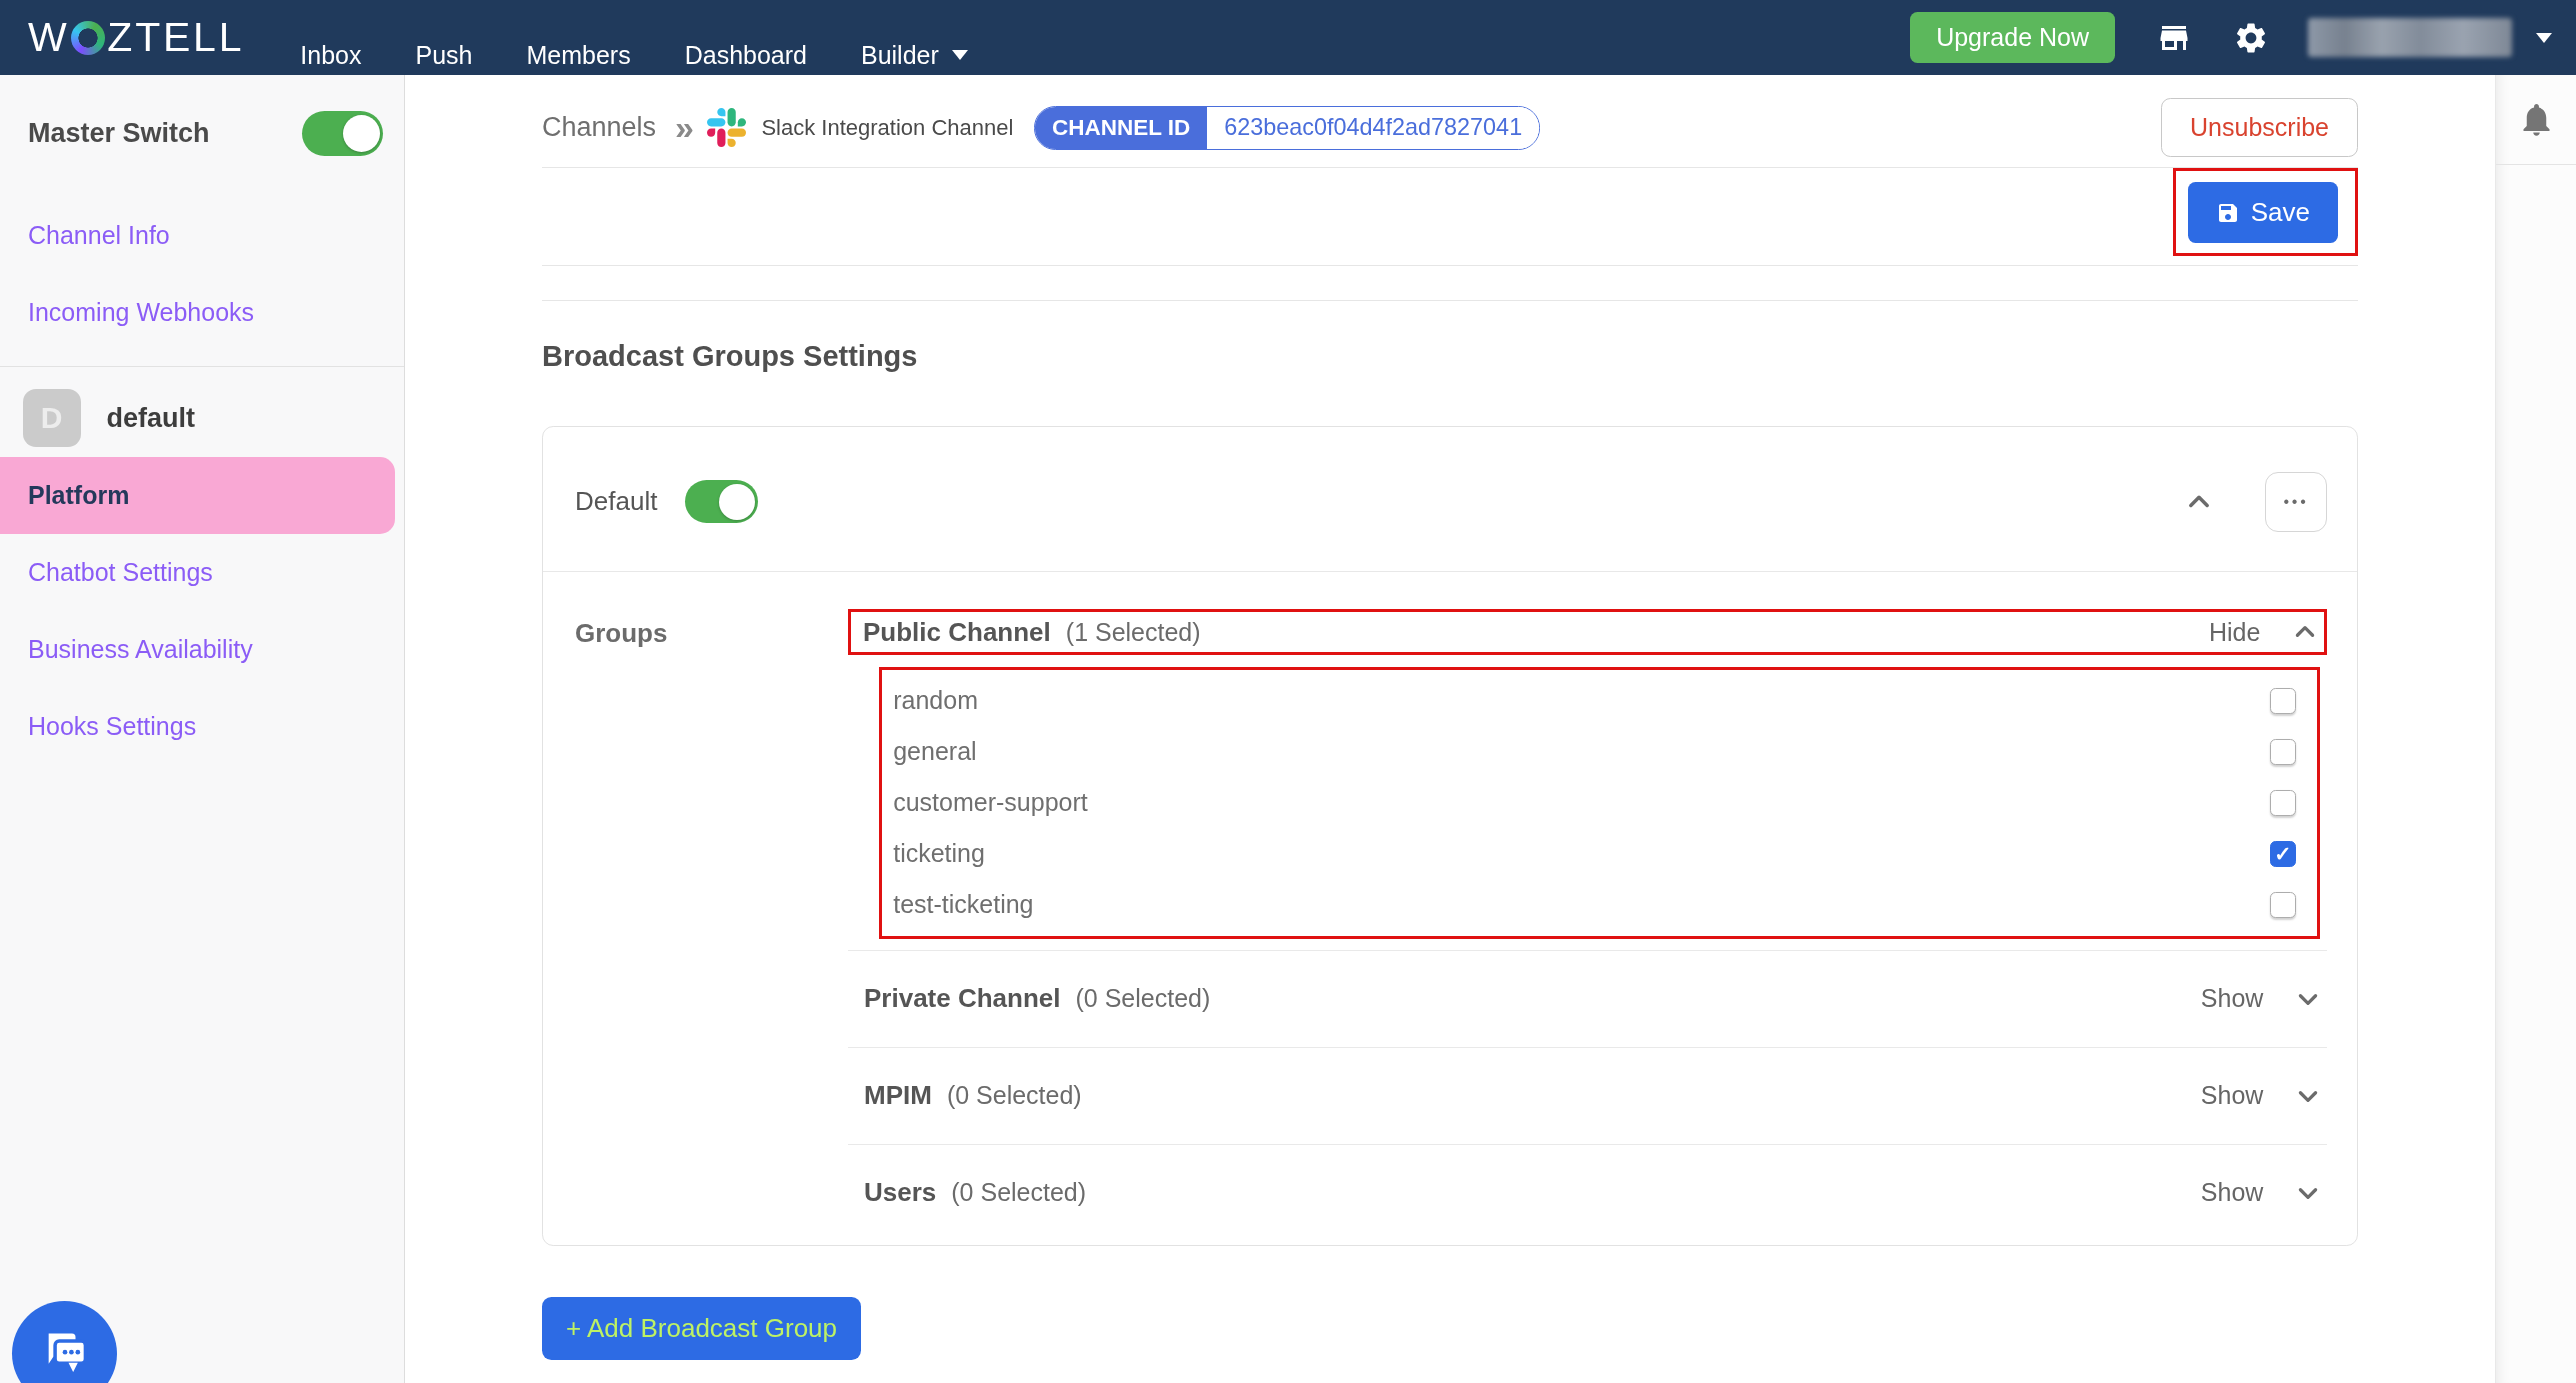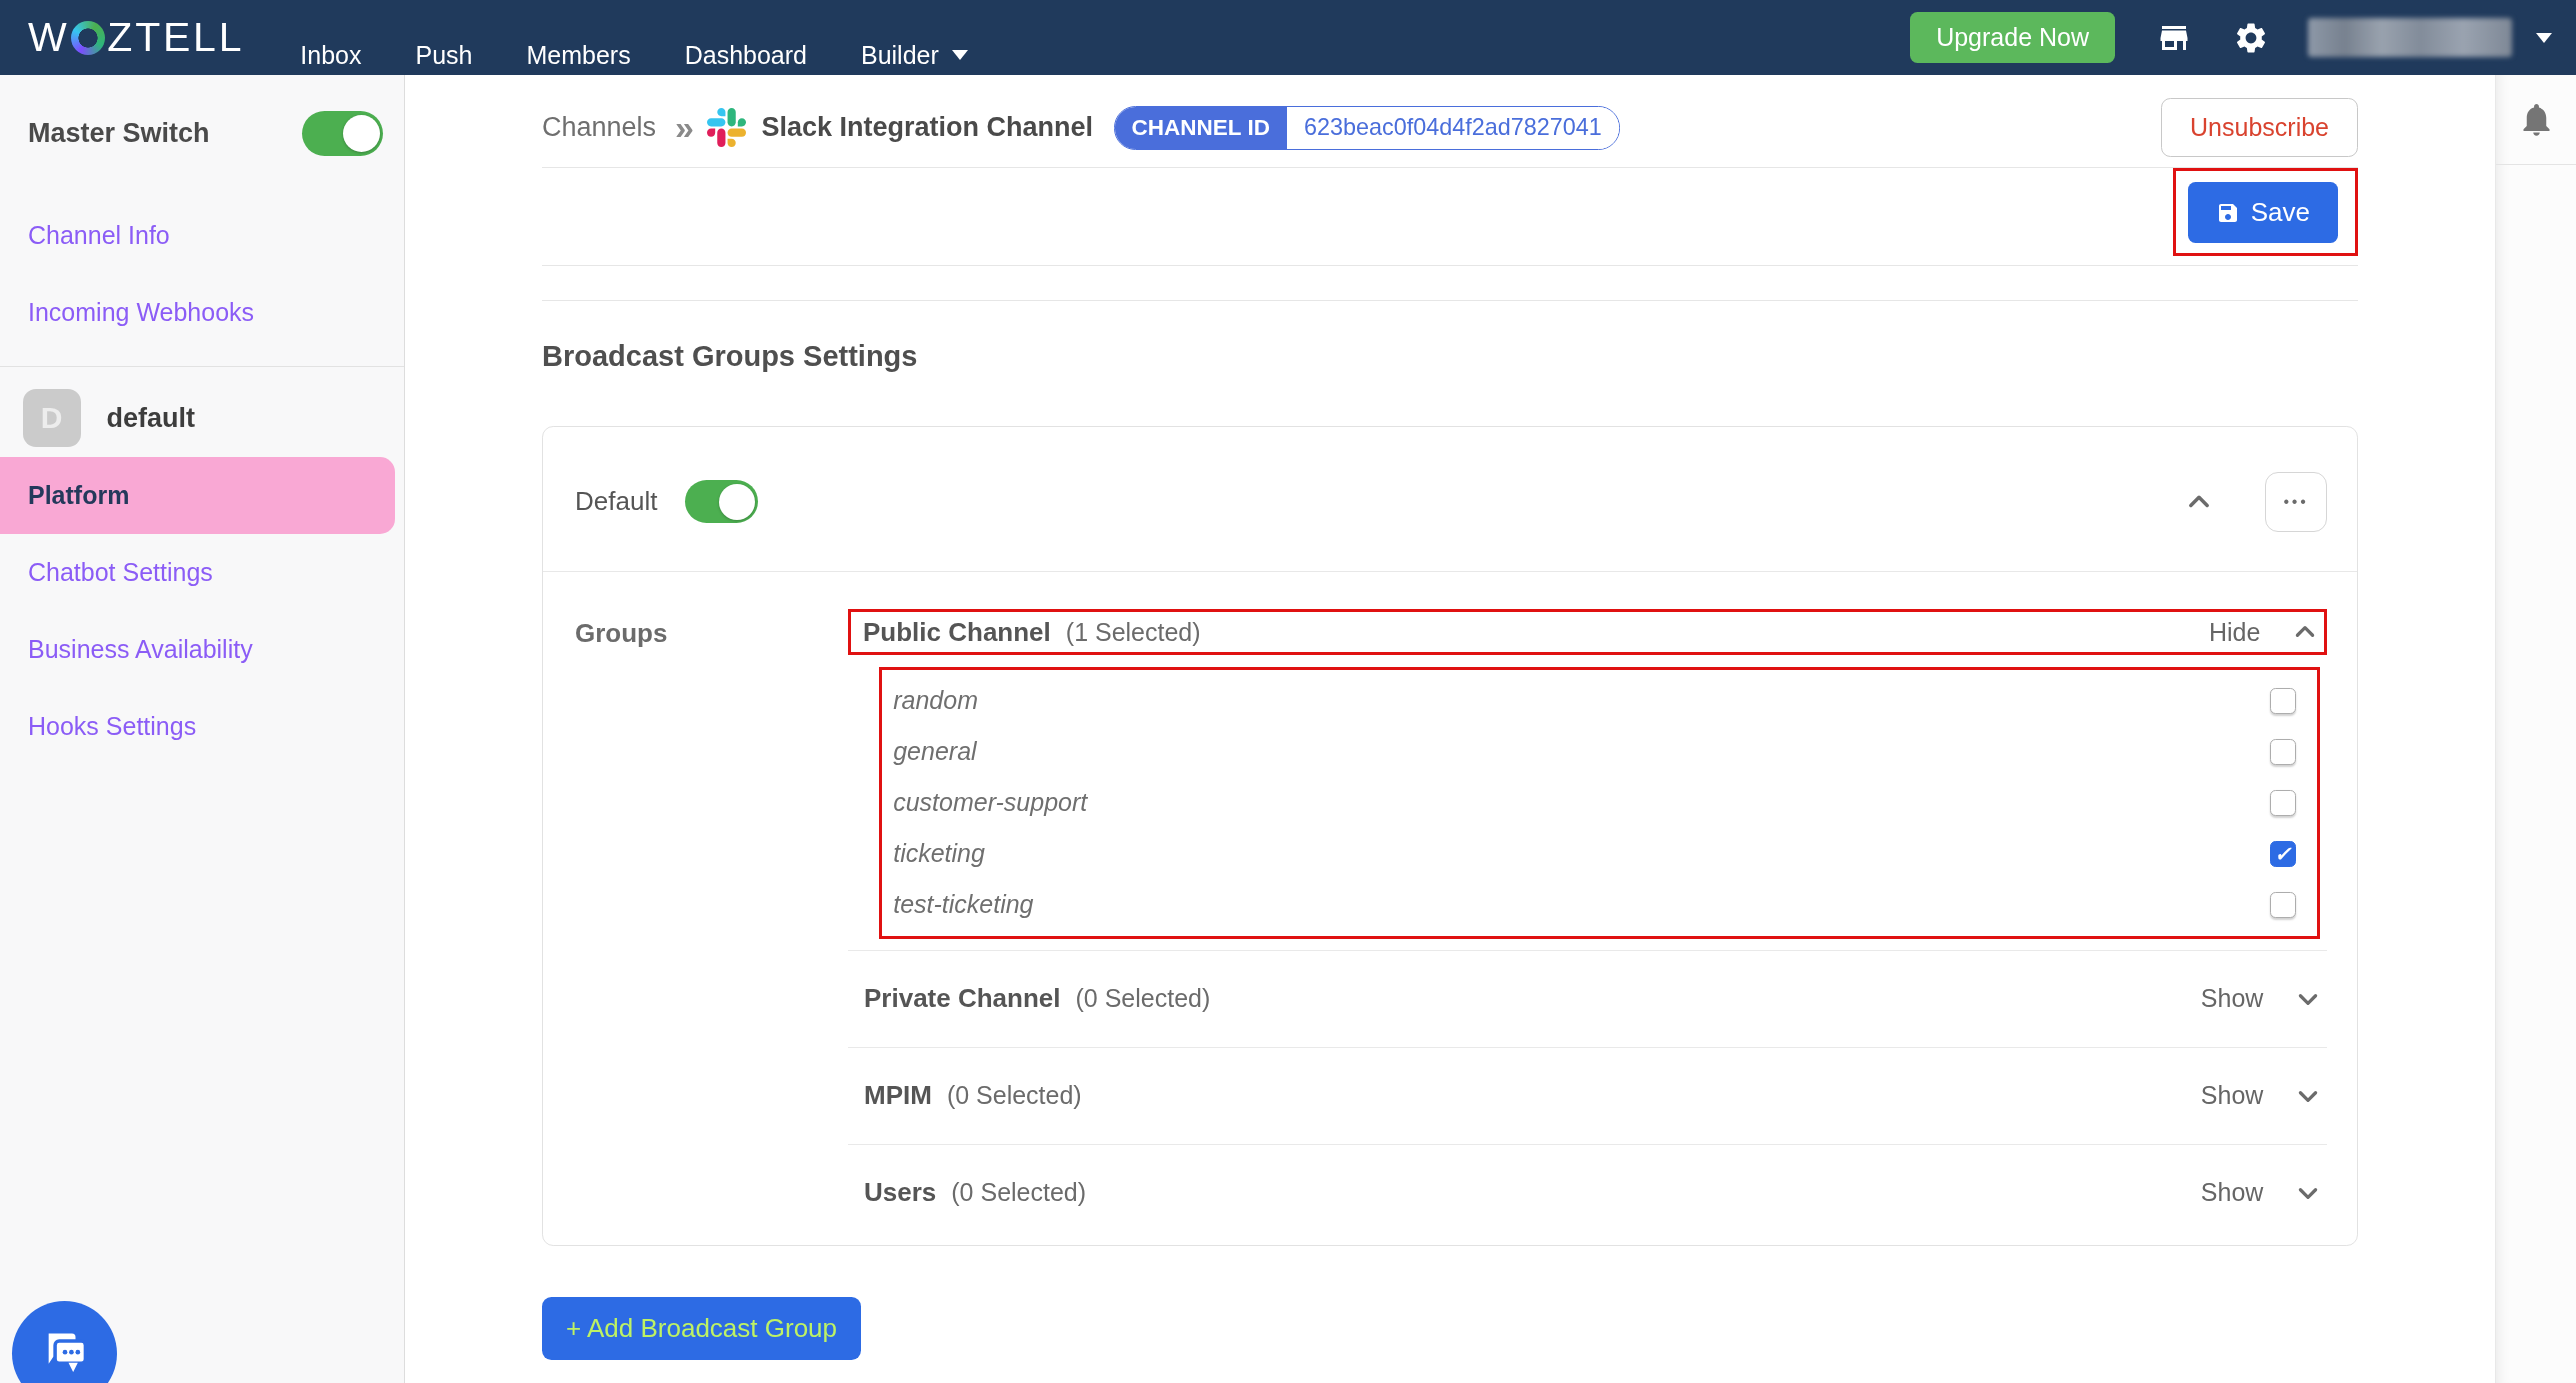--- a/index.html
+++ b/index.html
@@ -48,21 +48,21 @@
   .side-item.active { background:#f9a8d4; border-radius:0 15px 15px 0; margin-right:9.4px; color:#24395B; font-weight:700; }
 
   
   .content { flex:1; background:#fff; padding:0 117px; min-width:0; }
   .page-head { display:flex; align-items:center; justify-content:space-between; height:92px; padding-top:13px; }
   .crumbs { display:flex; align-items:center; }
   .crumb-root { font-size:27px; color:#6F6F6F; cursor:pointer; }
   .crumb-sep { font-size:34px; color:#8A8A8A; font-weight:700; margin:0 19px; letter-spacing:-5.6px; }
   .slack-icon { display:flex; margin-right:15px; }
   .slack-icon svg { width:39px; height:39px; }
-  .page-title { font-size:27px; font-weight:700; color:#4A4A4A; }
+  .page-title { font-size:22px; font-weight:400; color:#4A4A4A; }
   .id-badge { display:inline-flex; align-items:stretch; border:1.9px solid #4A6EDB; border-radius:21.5px; overflow:hidden; height:44px; margin-left:20.6px; }
   .id-label { background:#4A6EDB; color:#fff; font-size:22.5px; font-weight:700; display:flex; align-items:center; padding:0 17px; }
   .id-value { color:#4A6EDB; font-size:23.4px; display:flex; align-items:center; padding:0 17px; background:#fff; }
   .unsubscribe { background:#fff; border:0.9px solid #C8C8C8; border-radius:9.4px; color:#D9432F; font-size:25px; font-family:inherit; padding:14px 28px; cursor:pointer; }
 
   .rule { border:none; border-top:0.9px solid #E6E6E6; }
   .save-row { display:flex; justify-content:flex-end; }
   .annotation { border:3.7px solid #E01111; }
   .save-wrap { padding:11.2px 17px 9.4px 11.2px; margin-bottom:9.4px; }
   .save-btn { background:#2D6BE4; color:#fff; border:none; border-radius:7.5px; font-size:26px; font-family:inherit; padding:15px 28px; display:flex; align-items:center; gap:11.2px; cursor:pointer; }
@@ -81,21 +81,21 @@
   .card-body { display:flex; padding:37px 30px 0 32px; }
   .groups-label { width:273px; flex:none; font-size:26px; font-weight:700; color:#6B6B6B; padding-top:9.4px; }
   .sections { flex:1; min-width:0; padding-bottom:3.7px; }
 
   .sec-head { display:flex; align-items:center; padding:4.7px 5.6px 4.7px 12px; }
   .sec-title { font-size:26px; font-weight:700; color:#555; }
   .sec-count { font-size:25px; color:#6B6B6B; margin-left:15px; }
   .sec-toggle { font-size:25px; color:#666; margin-right:32px; cursor:pointer; }
   .sec-head .chev, .sec-row .chev { width:26px; height:26px; }
 
-  .check-list { margin:11.2px 7.5px 11.2px 31px; padding:5.6px 20.6px 5.6px 11.2px;font-style:italic; }
+  .check-list { margin:11.2px 7.5px 11.2px 31px; padding:5.6px 20.6px 5.6px 11.2px; }
   .check-row { height:51px; display:flex; align-items:center; justify-content:space-between; }
   .check-label { font-size:25px; color:#6F6F6F; }
   .checkbox { width:26px; height:26px; border:1.9px solid #ADADAD; border-radius:5.6px; background:#fff; box-shadow:0 1.9px 1.9px rgba(0,0,0,.18); cursor:pointer; display:flex; align-items:center; justify-content:center; flex:none; }
   .checkbox.checked { background:#2D6BE4; border-color:#2D6BE4; box-shadow:none; }
   .checkbox.checked::after { content:"✓"; color:#fff; font-size:20.6px; font-weight:700; }
 
   .sec-row { display:flex; align-items:center; height:97px; border-top:0.9px solid #E9E9E9; padding:0 5.6px 0 16px; cursor:pointer; }
 
   .add-group { margin-top:51px; background:#2D6BE4; color:#bef264; border:none; border-radius:9.4px; font-size:26px; font-family:inherit; padding:16px 24px; cursor:pointer; }
 

